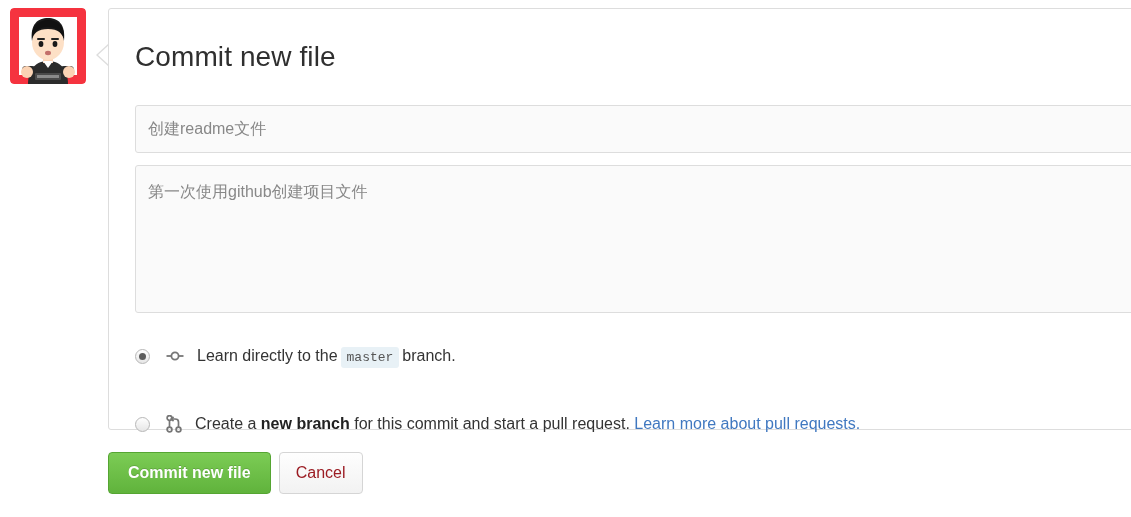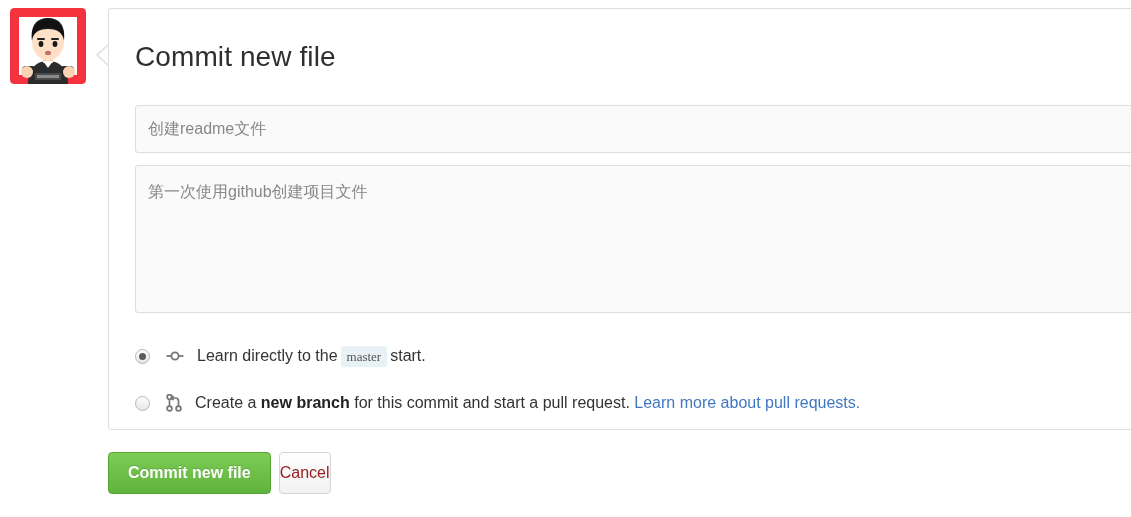--- a/index.html
+++ b/index.html
@@ -105,21 +105,21 @@
   .radio-row {
     position: absolute;
     left: 26px;
     display: flex;
     align-items: center;
     font-size: 16px;
     color: #333333;
     white-space: nowrap;
   }
   #radio-row-master { top: 338px; }
-  #radio-row-branch { top: 385px; }
+  #radio-row-branch { top: 406px; }
 
   .radio-mark {
     width: 15px; height: 15px;
     border-radius: 50%;
     border: 1px solid #b7b7b7;
     background: linear-gradient(#fefefe, #e6e6e6);
     box-sizing: border-box;
     position: relative;
     flex: 0 0 auto;
     margin-right: 16px;
@@ -138,21 +138,21 @@
     margin-right: 13px;
     display: flex;
     align-items: center;
     color: #767676;
   }
 
   .row-text { display: inline-block; }
   .row-text b { font-weight: bold; color: #222222; }
 
   code.branch-chip {
-    font-family: Liberation Serif, serif;
+    font-family: Liberation Mono, monospace;
     font-size: 13px;
     background: #e8f1f6;
     color: #555555;
     border-radius: 3px;
     padding: 3px 6px;
     margin: 0 3px;
   }
 
   a.pr-link {
     color: #4078c0;
@@ -181,21 +181,21 @@
     line-height: 1;
   }
   #cancel-button {
     font-family: "Liberation Sans", "DejaVu Sans", sans-serif;
     font-size: 16px;
     font-weight: normal;
     color: #9b1c23;
     background: linear-gradient(#fefefe, #f2f2f2);
     border: 1px solid #d5d5d5;
     border-radius: 4px;
-    padding: 12px 0;
+    padding: 12px 16px;
     margin-left: 8px;
     cursor: pointer;
     line-height: 1;
   }
 </style>
 </head>
 <body>
 
 <div id="avatar">
   <svg viewBox="0 0 76 76">
@@ -245,21 +245,21 @@
 
   <div class="radio-row" id="radio-row-master">
     <span class="radio-mark checked"></span>
     <span class="git-icon">
       <svg width="18" height="14" viewBox="0 0 18 14">
         <circle cx="9" cy="7" r="3.6" fill="none" stroke="#767676" stroke-width="1.8"></circle>
         <line x1="0.5" y1="7" x2="5" y2="7" stroke="#767676" stroke-width="1.8"></line>
         <line x1="13" y1="7" x2="17.5" y2="7" stroke="#767676" stroke-width="1.8"></line>
       </svg>
     </span>
-    <span class="row-text"><span>Learn directly to the</span><code class="branch-chip">master</code><span>start.</span></span>
+    <span class="row-text"><span>Learn directly to the</span><code class="branch-chip">master</code><span>branch.</span></span>
   </div>
 
   <div class="radio-row" id="radio-row-branch">
     <span class="radio-mark"></span>
     <span class="git-icon">
       <svg width="16" height="18" viewBox="0 0 16 18">
         <circle cx="3.5" cy="14.5" r="2.4" fill="none" stroke="#767676" stroke-width="1.7"></circle>
         <circle cx="3.5" cy="3" r="2.4" fill="none" stroke="#767676" stroke-width="1.7"></circle>
         <circle cx="12.5" cy="14.5" r="2.4" fill="none" stroke="#767676" stroke-width="1.7"></circle>
         <line x1="3.5" y1="5.4" x2="3.5" y2="12.1" stroke="#767676" stroke-width="1.7"></line>

